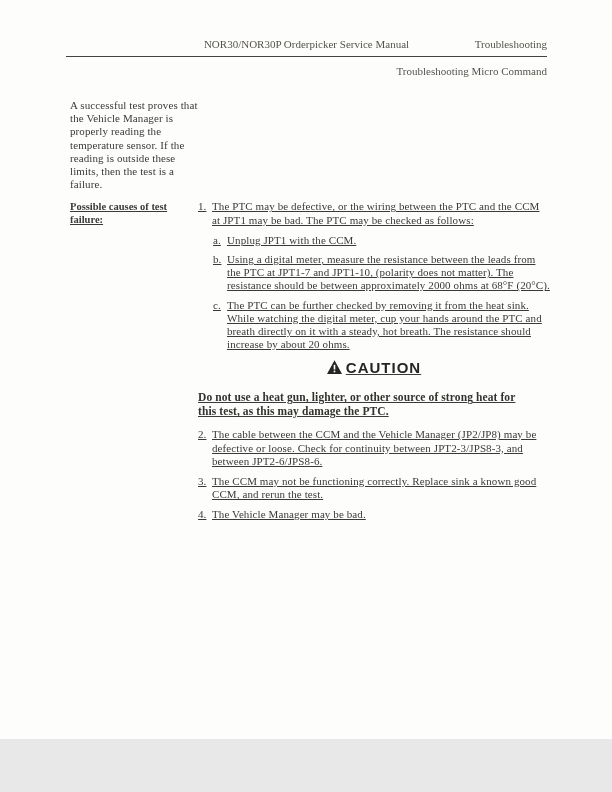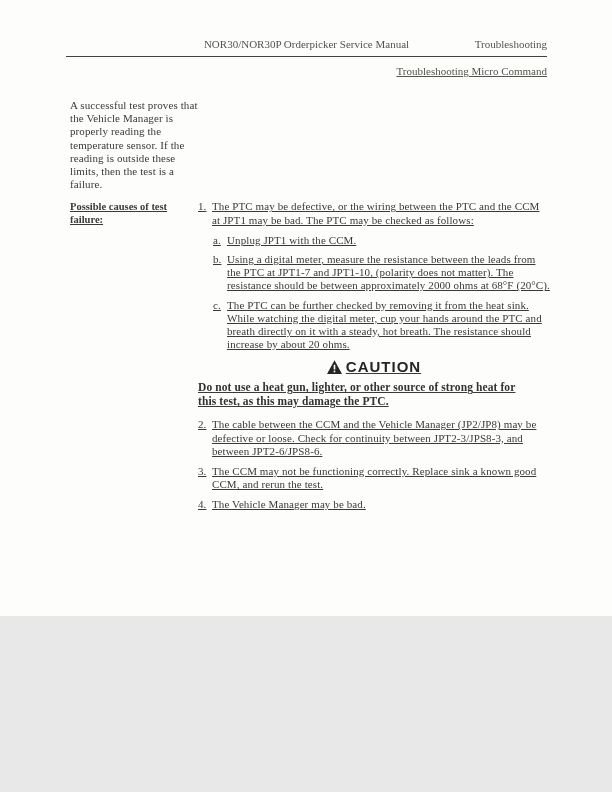--- a/index.html
+++ b/index.html
@@ -1,53 +1,53 @@
 <!DOCTYPE html>
 <html><head>
 <meta charset="utf-8">
 <style>
   html, body { margin: 0; padding: 0; background: #e8e8e8; }
   .page {
     position: relative;
-    width: 612px; height: 616px;
+    width: 612px; height: 739px;
     margin: 0 auto;
     background: #fdfdfb;
     font-family: "Liberation Serif", "DejaVu Serif", serif;
     color: #3b3a38;
     overflow: hidden;
   }
   
   .hdr { position: absolute; top: 38px; left: 66px; right: 65px; }
   .hrow { position: relative; height: 14px; font-size: 11px; color: #55534e; }
   .htitle { position: absolute; left: 0; right: 0; text-align: center; white-space: nowrap; }
   .hchapter { position: absolute; right: 0; top: 0; white-space: nowrap; }
   .hrule { margin-top: 4px; border: none; border-top: 1.6px solid #45433f; }
-  .hsub { margin-top: 5px; text-align: right; font-size: 11px; color: #55534e; text-decoration: underline; }
+  .hsub { margin-top: 5px; text-align: right; font-size: 11px; color: #55534e; }
   
   .content { position: absolute; top: 99px; left: 70px; right: 62px; }
   .sect { display: grid; grid-template-columns: 128px 1fr; }
   .sect.causes { margin-top: 9px; text-decoration: underline; }
   .label {
     font-size: 10.5px; font-weight: bold; color: #3b3a38;
     line-height: 13px; padding-right: 14px;
   }
   .body { font-size: 11px; line-height: 13.2px; letter-spacing: 0.1px; }
   .body p { margin: 0 0 9px 0; }
   .body p:last-child { margin-bottom: 0; }
   
   .li { display: flex; margin-bottom: 7px; }
   .li .num { flex: none; width: 14px; }
   .li .itext { flex: 1; }
   .li.sub { margin-left: 15px; margin-bottom: 6px; }
   .li.sub .num { width: 14px; }
   
   .caution { margin: 9px 0 10px 0; }
   .chead {
-    display: flex; align-items: flex-start; justify-content: center;
-    gap: 4px; margin-bottom: 6px;
+    display: flex; align-items: center; justify-content: center;
+    gap: 4px; margin-bottom: 16px;
   }
   .chead .cword {
     font-family: "Liberation Sans", "DejaVu Sans", sans-serif;
     font-weight: bold; font-size: 15px; letter-spacing: 1px; color: #262523;
   }
   .cicon { display: inline-block; width: 15px; height: 14px; }
   .ctext {
     font-weight: bold; font-size: 11.5px; line-height: 14px;
     max-width: 338px; margin: 0; letter-spacing: 0.1px; color: #33322f;
   }

